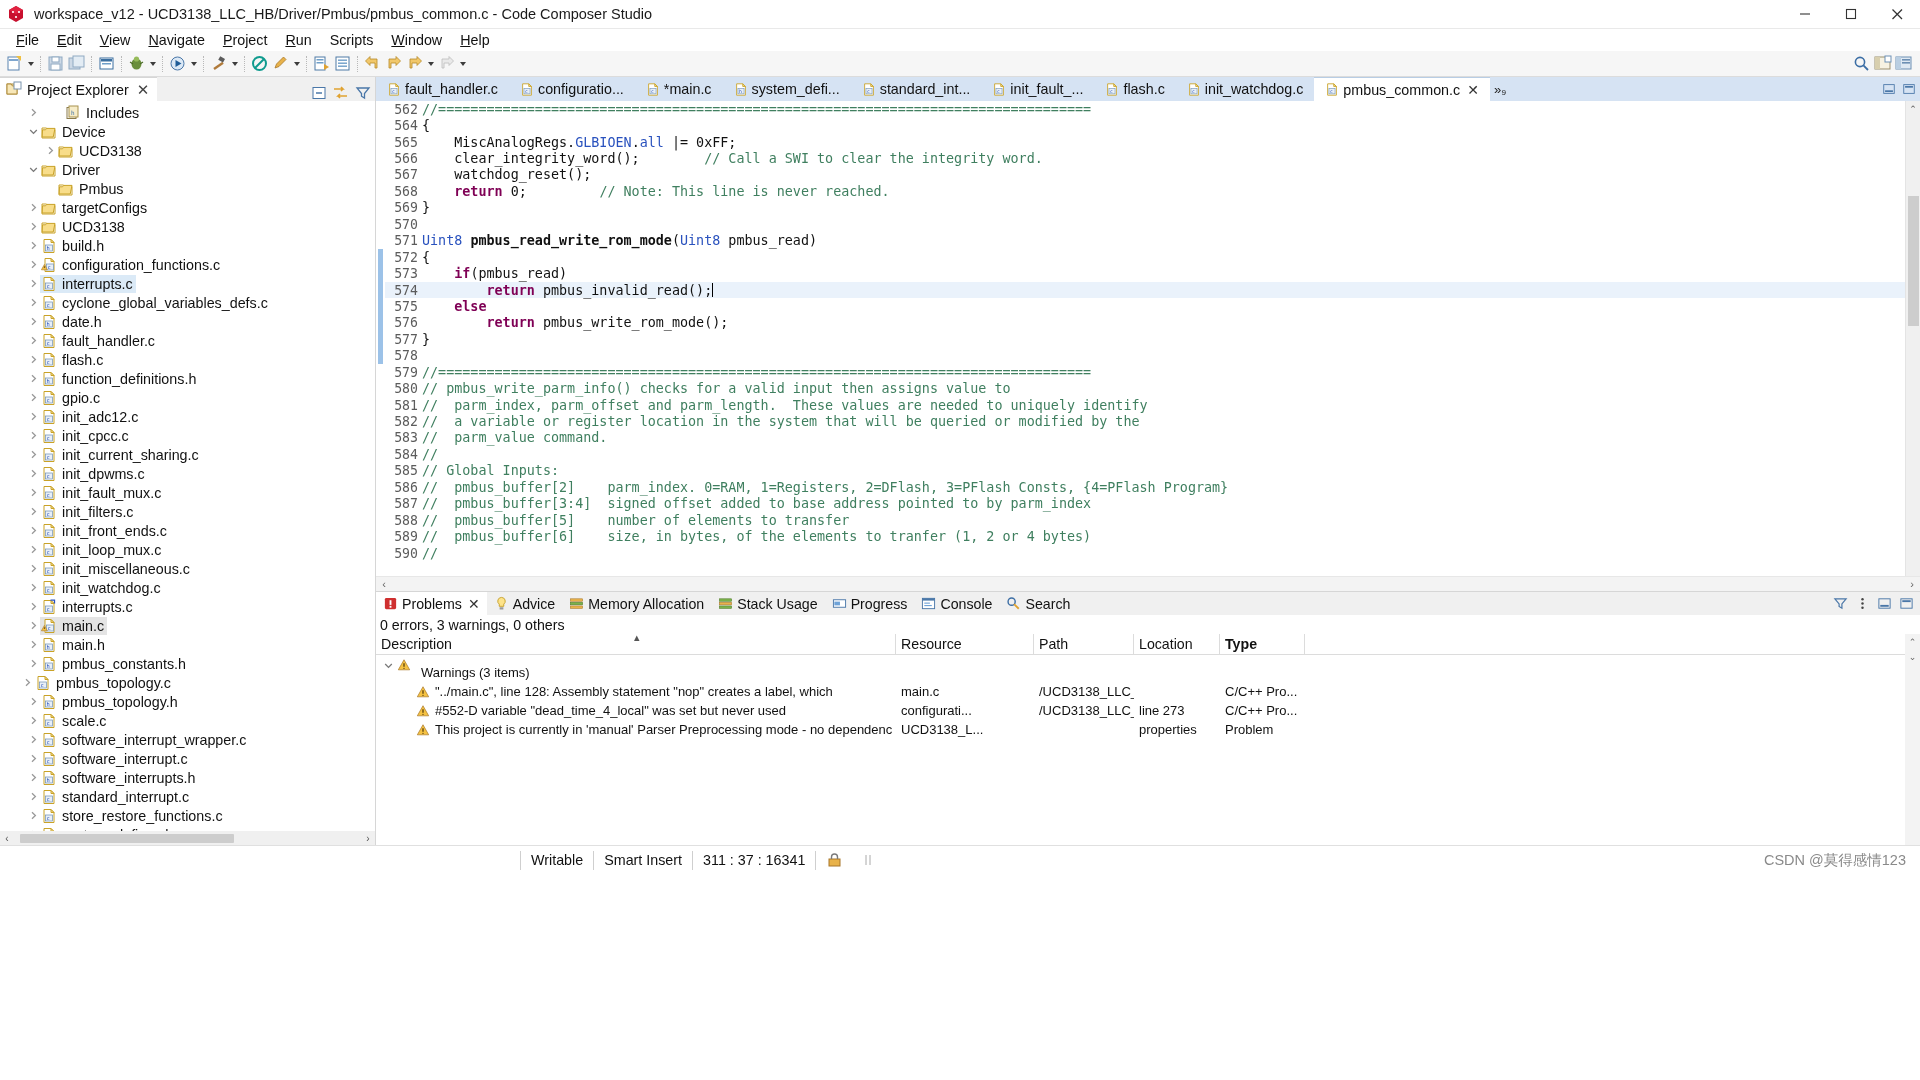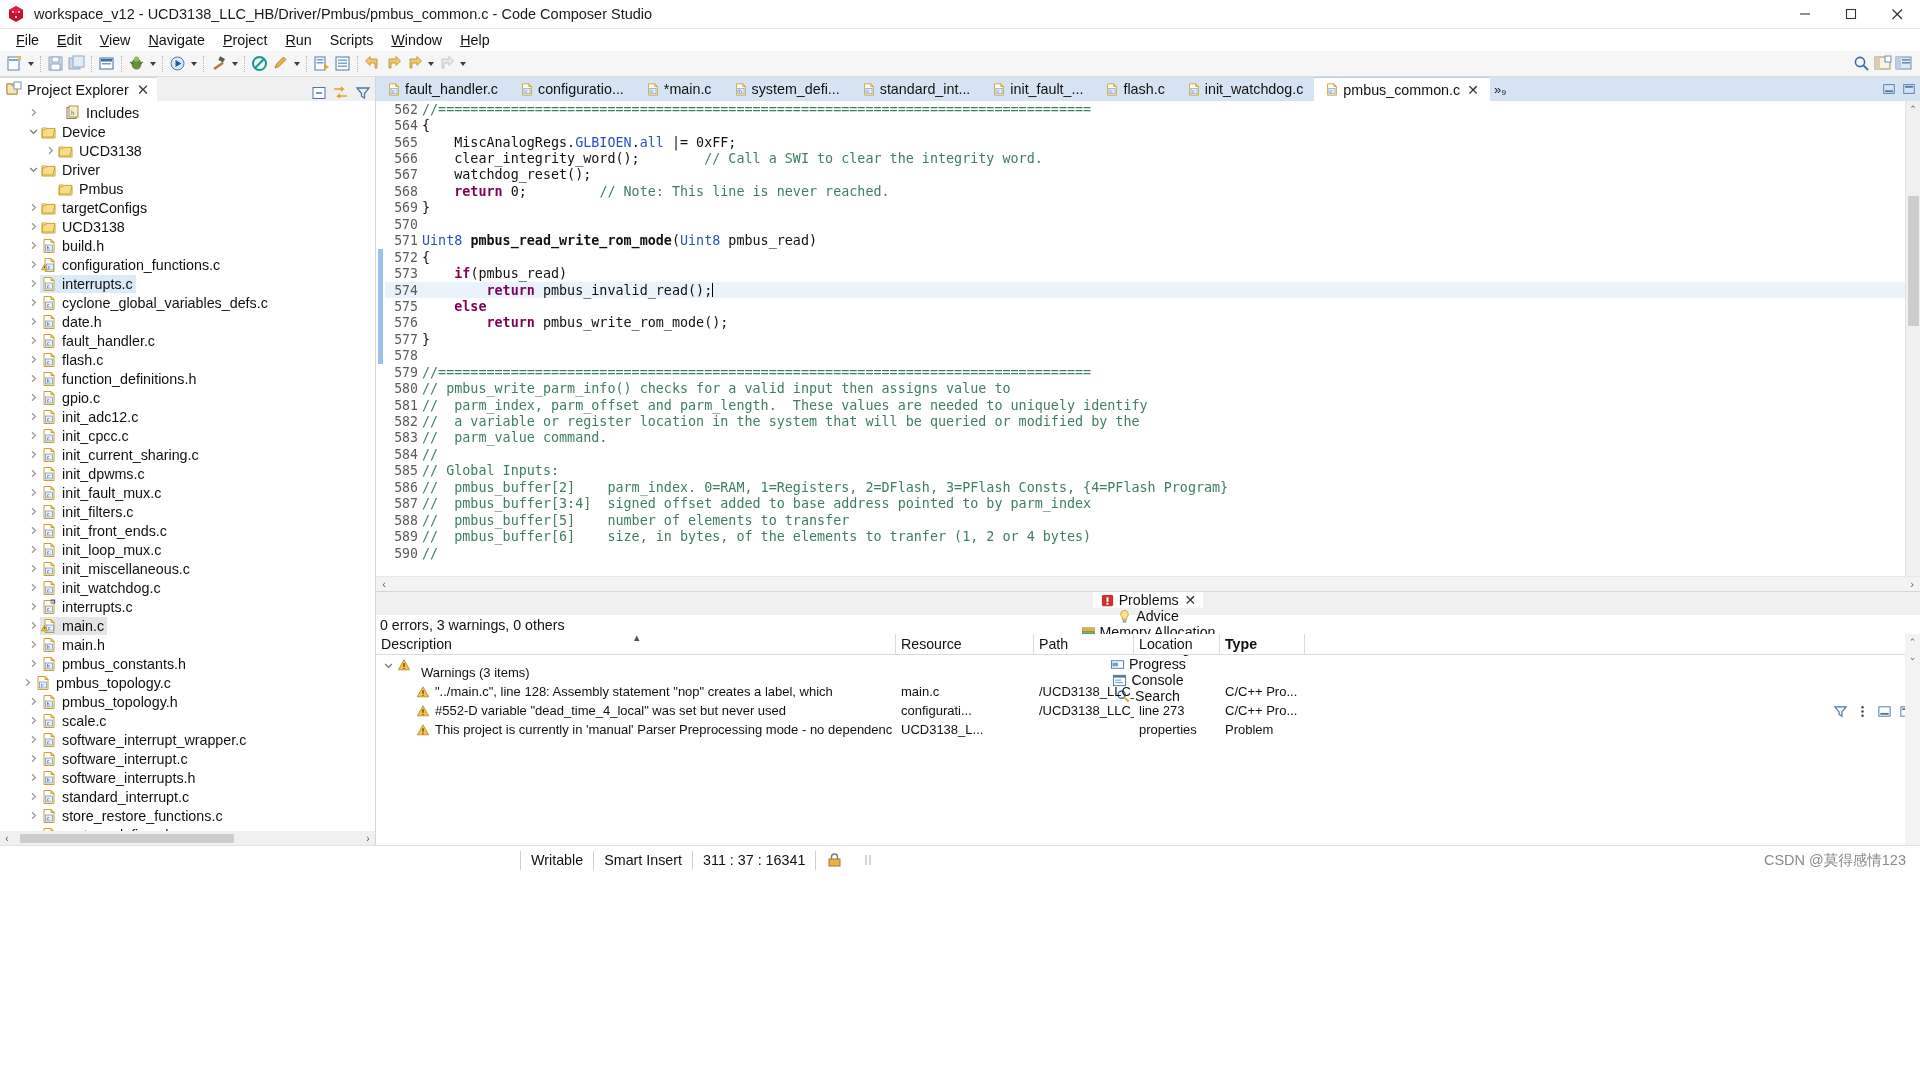--- a/index.html
+++ b/index.html
@@ -103,21 +103,21 @@
   #ed-vscroll { width:15px; background:#f0f0f0; position:relative; flex:0 0 auto; border-left:1px solid #e4e4e4;}
   #ed-vscroll .up,#ed-vscroll .dn{ height:15px; display:flex;align-items:center;justify-content:center;font-size:9px;color:#555;}
   #ed-vscroll .thumb{ position:absolute; left:2px; top:95px; width:11px; height:130px; background:#cdcdcd;}
   #ed-hscroll { height:15px; background:#f3f3f3; display:flex; align-items:center; border-top:1px solid #e7e7e7;}
   #ed-hscroll .lt{ width:16px;text-align:center;font-size:11px;color:#666;}
   #ed-hscroll .rt{ margin-left:auto;width:16px;text-align:center;font-size:11px;color:#666;}
 
   
   #panel { height:254px; display:flex; flex-direction:column; background:#fff;
            border-top:1px solid #d6d6d6; }
-  #pn-tabrow{ height:23px; background:#f0f0f0; display:flex; align-items:center;flex-direction:column; }
+  #pn-tabrow{ height:23px; background:#f0f0f0; display:flex; align-items:center; }
   .pntab{ display:flex;align-items:center;padding:0 7px;font-size:14.2px;color:#111;white-space:nowrap;}
   .pntab .pi{ width:15px;height:15px;margin-right:4px;flex:0 0 auto;display:flex;align-items:center;justify-content:center;}
   .pntab.active{ background:#fff; height:23px; }
   .pntab .clx{ margin-left:6px;font-size:14px;color:#333;}
   #pn-tools{ margin-left:auto; display:flex; align-items:center; gap:7px; padding-right:6px;}
   #pn-tools .ic{ width:15px;height:15px;display:flex;align-items:center;justify-content:center;}
   #pn-summary{ height:19px; display:flex; align-items:center; font-size:14.2px; color:#111; padding-left:4px;}
   #pn-table{ flex:1; display:flex; flex-direction:column; min-height:0; position:relative;}
   #pn-head{ height:21px; display:flex; background:#fff; border-bottom:1px solid #dcdcdc; position:relative;}
   #pn-head .th{ font-size:14.2px; color:#111; padding-left:5px; display:flex; align-items:center;

